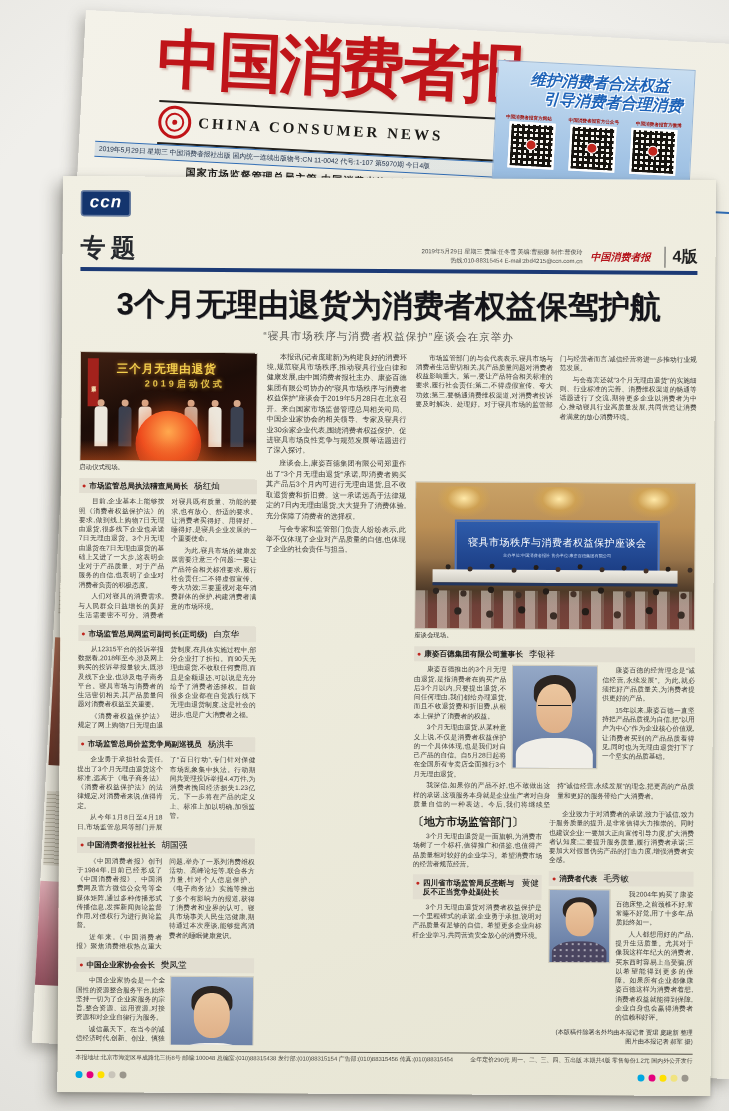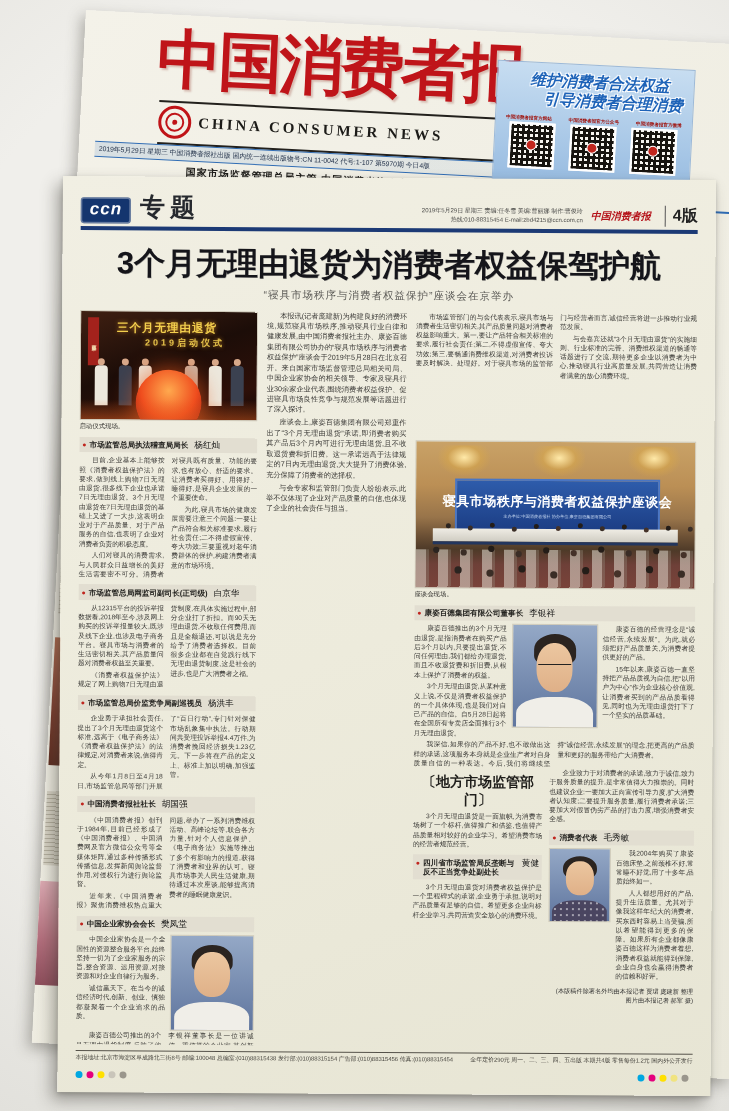--- a/index.html
+++ b/index.html
@@ -57,21 +57,21 @@
     background:linear-gradient(180deg,#dcaab2,#b4707e 55%,#8e4e5c);}
   .mast-bottom-note{position:absolute;left:26px;top:994px;font-size:6px;color:#6b675d;white-space:nowrap;}
 
   
   .front-sheet{position:absolute;left:63px;top:176px;width:653px;height:916px;
     background:linear-gradient(160deg,#f1efe3 0%,#edebdc 50%,#e7e5d4 100%);
     transform:rotate(.35deg);transform-origin:0 0;
     box-shadow:-6px 8px 16px rgba(60,58,50,.42),0 2px 4px rgba(60,58,50,.25);
     padding:14px 18px 10px;box-sizing:border-box;display:flex;flex-direction:column;}
   .ph-bar{display:flex;justify-content:space-between;align-items:flex-end;}
-  .ph-left{display:flex;align-items:flex-end;gap:9px;}
+  .ph-left{display:flex;align-items:flex-start;gap:15px;flex-direction:column;}
   .ccn{background:#14356e;color:#fff;font-weight:bold;font-style:italic;font-size:17px;
     padding:2px 9px 4px;border-radius:3px;letter-spacing:1px;box-shadow:inset 0 0 0 1.5px rgba(255,255,255,.35);}
   .sec-title{font-family:"Liberation Serif","DejaVu Serif",serif;font-weight:bold;font-size:25px;
     color:#26292e;letter-spacing:5px;}
   .ph-right{display:flex;align-items:center;gap:8px;}
   .credits{text-align:right;font-size:6px;color:#4a4a48;line-height:1.5;}
   .pname{color:#b5131a;font-weight:bold;font-style:italic;font-size:10px;margin-right:6px;}
   .pno{font-size:16px;font-weight:bold;color:#222;border-left:1.5px solid #555;padding-left:7px;}
   .navy-rule{height:3.5px;background:#1c3a75;margin-top:3px;}
   .headline{text-align:center;font-weight:bold;font-size:31px;color:#15151a;margin:12px 0 3px;
@@ -87,21 +87,21 @@
   .bt p{margin:0 0 2.5px;text-indent:13px;}
   .colB .bt{font-size:7.2px;line-height:1.45;}
   .cols2{columns:2;column-gap:7px;}
   .lead p:first-child{text-indent:13px;}
   .sec-h{display:flex;align-items:baseline;gap:3px;background:#e2ded1;padding:2.5px 3px;margin:6px 0 3px;
     line-height:1.25;}
   .sec-h .dot{color:#c0261f;font-size:7px;flex:0 0 auto;}
   .sec-h .ttl{font-weight:bold;font-size:7.6px;color:#23221f;}
   .sec-h .nm{font-weight:normal;font-size:8.6px;color:#111;margin-left:3px;white-space:nowrap;}
   .cap{font-size:6.4px;color:#2f2e2b;margin:2px 0 2px;}
-  .local-hdr{font-weight:bold;font-size:14px;color:#1f1e1b;text-align:center;margin:6px 0 2px;}
+  .local-hdr{font-weight:bold;font-size:11px;color:#1f1e1b;text-align:left;margin:6px 0 2px;}
 
   
   .launch{height:110px;position:relative;overflow:hidden;
     background:linear-gradient(160deg,#402012 0%,#1c0d08 45%,#2e1009 80%,#120705 100%);
     border:1px solid #cfcaba;box-sizing:border-box;}
   .launch .t1{position:absolute;left:36px;top:9px;color:#f2cf4e;font-weight:bold;font-size:11.5px;
     letter-spacing:1px;text-shadow:0 0 4px rgba(240,160,40,.8);white-space:nowrap;}
   .launch .t2{position:absolute;left:64px;top:25px;color:#e3c14a;font-weight:bold;font-size:9px;
     letter-spacing:3px;text-shadow:0 0 4px rgba(240,160,40,.7);}
   .launch .banner{position:absolute;left:7px;top:6px;width:11px;height:48px;background:#a3221c;
@@ -117,21 +117,21 @@
   .fig.w{background:#ece8dd;} .fig.d{background:#3b4150;} .fig.r{background:#c9b7a8;}
 
   
   .conf{height:148px;position:relative;overflow:hidden;border:1px solid #cfcaba;box-sizing:border-box;
     background:linear-gradient(180deg,#c9a267 0%,#bb8f55 30%,#98744a 52%,#6e5236 64%,#4e3a28 74%,#6e4038 84%,#7a433a 100%);}
   .chand{position:absolute;top:4px;width:52px;height:30px;
     background:radial-gradient(ellipse at 50% 40%,#ffe9a8 0%,rgba(220,170,70,.45) 45%,rgba(180,130,40,0) 75%);}
   .screen{position:absolute;left:14%;top:26%;width:72%;height:33%;
     background:linear-gradient(180deg,#2e5cab,#1c3e85);border:2px solid #4a76c4;
     display:flex;flex-direction:column;align-items:center;justify-content:center;gap:3px;}
-  .screen .st{color:#fff;font-weight:bold;font-size:13px;letter-spacing:.5px;white-space:nowrap;}
+  .screen .st{color:#fff;font-weight:normal;font-size:10px;letter-spacing:.5px;white-space:nowrap;}
   .screen .ss{color:#c9daf4;font-size:4.2px;white-space:nowrap;}
   .conf .table{position:absolute;left:6%;top:60%;width:88%;height:9%;
     background:linear-gradient(#efece4,#cfccc2);border-bottom:3px solid #23365e;}
   .heads{position:absolute;width:5px;height:5px;border-radius:50%;background:#2b2420;
     box-shadow:22px 2px 0 #3a2d26,44px -1px 0 #241d18,66px 3px 0 #3a2d26,88px 0 0 #241d18,
       110px 2px 0 #453229,132px -1px 0 #241d18,154px 2px 0 #3a2d26,176px 0 0 #241d18,
       198px 3px 0 #453229,220px 1px 0 #241d18,242px 2px 0 #3a2d26;}
   .heads.row1{left:30px;top:82px;}
   .heads.row2{left:18px;top:106px;transform:scale(1.25);}
   .heads.row3{left:40px;top:126px;transform:scale(1.45);}

